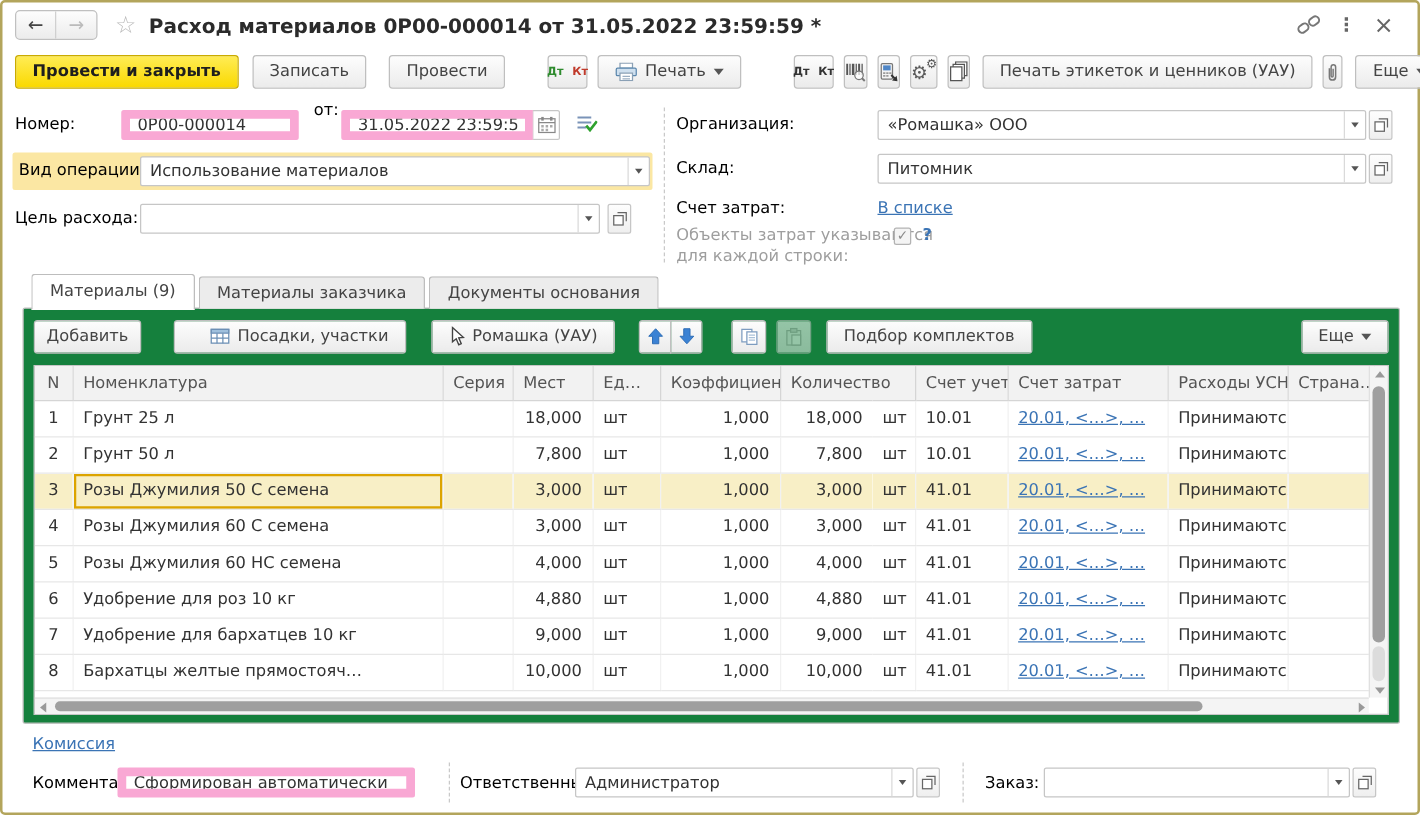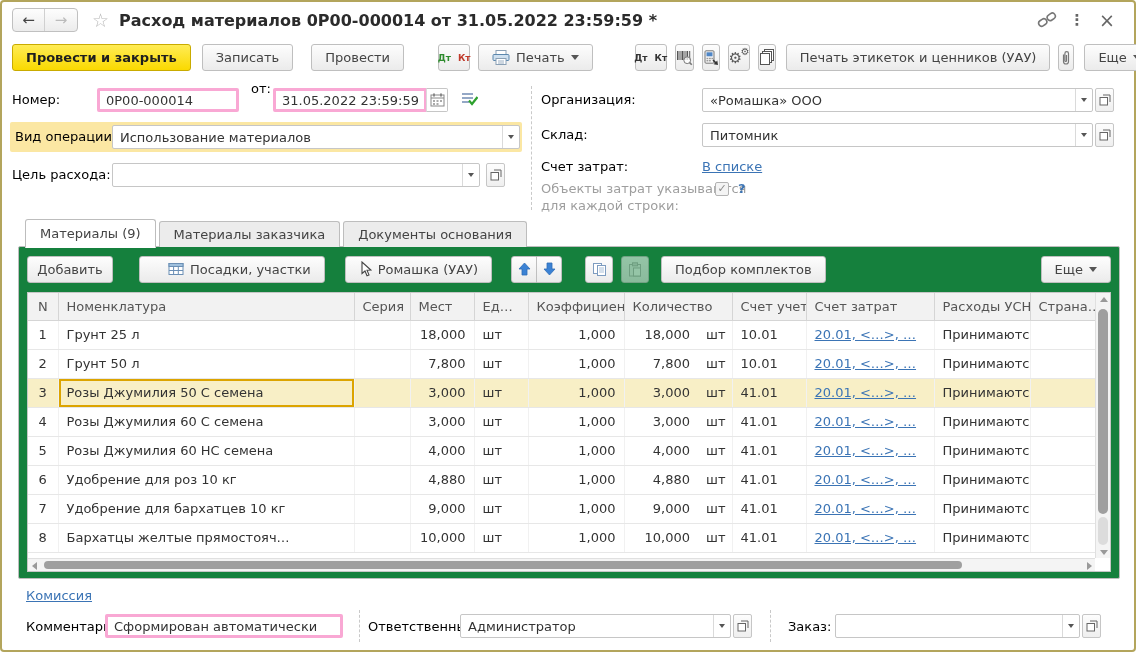--- a/index.html
+++ b/index.html
@@ -38,21 +38,21 @@
   .dtkt.color .dt { color:#2e8b2e; } .dtkt.color .kt { color:#c03a2b; }
   .dtkt.black .dt,.dtkt.black .kt { color:#333; }
   .gears { position:relative; width:20px; height:18px; }
   .gears .g1 { position:absolute; left:0; top:0; font-size:15px; color:#5a5a5a; }
   .gears .g2 { position:absolute; right:-1px; top:-3px; font-size:10px; color:#5a5a5a; }
 
   
   .form { position:absolute; left:0; right:0; top:78px; height:138px; }
   .lbl { position:absolute; color:#000000; }
   .lbl.gray { color:#9e9e9e; }
-  .input { position:absolute; height:24px; border:3px solid #f9a8d4; border-radius:2px; padding:0 6px; font:inherit; color:#333; background:#fff; }
+  .input { position:absolute; height:24px; border:7px solid #f9a8d4; border-radius:2px; padding:0 6px; font:inherit; color:#333; background:#fff; }
   .combo { position:absolute; height:24px; border:1px solid #c6c6c6; border-radius:2px; background:#fff; display:flex; align-items:center; }
   .combo .ctext { flex:1; padding:0 7px; color:#333; white-space:nowrap; overflow:hidden; }
   .ddbtn { width:17px; height:100%; display:flex; align-items:center; justify-content:center; border-left:1px solid #dadada; cursor:pointer; }
   .ddbtn .tri { border-top-width:4px; border-left-width:3.5px; border-right-width:3.5px; }
   .sqbtn { position:absolute; width:19px; height:24px; border:1px solid #c6c6c6; border-radius:2px; background:linear-gradient(#fdfdfd,#efefef); display:flex; align-items:center; justify-content:center; cursor:pointer; }
   .calbtn { width:22px; height:24px; border:1px solid #c6c6c6; border-left:1px solid #dadada; border-radius:0 2px 2px 0; margin-left:-1px; background:#fff; display:flex; align-items:center; justify-content:center; cursor:pointer; }
   .band { position:absolute; left:8px; top:42px; width:512px; height:30px; background:#fbe7a3; border-radius:2px; }
   .vsplit { position:absolute; border-left:1px dashed #c9c9c9; }
   .link { color:#3b74b5; text-decoration:underline; cursor:pointer; }
   .chk { position:absolute; width:14px; height:14px; border:1px solid #b3b3b3; background:#f4f4f4; border-radius:2px; color:#8b8b8b; font-size:11px; line-height:12px; text-align:center; }
@@ -526,21 +526,21 @@
         <div class="hthumb"></div>
         <span class="sarrow right"></span>
       </div>
     </div>
   </div>
 
   <div class="footer">
     <span class="link" style="position:absolute; left:24px; top:4px;">Комиссия</span>
 
     <div class="lbl" style="left:24px; top:35px;">Комментарий:</div>
-    <input class="input" style="left: 103px; top: 30px; width: 238px;" value="Сформирован автоматически">
+    <input class="input" style="left: 92px; top: 30px; width: 238px;" value="Сформирован автоматически">
 
     <div class="vsplit" style="left:357px; top:26px; height:32px;"></div>
 
     <div class="lbl" style="left:366px; top:35px;">Ответственный:</div>
     <div class="combo" style="left:458px; top:30px; width:271px;">
       <span class="ctext">Администратор</span>
       <span class="ddbtn">
           <span class="tri"></span>
         </span>
     </div>

